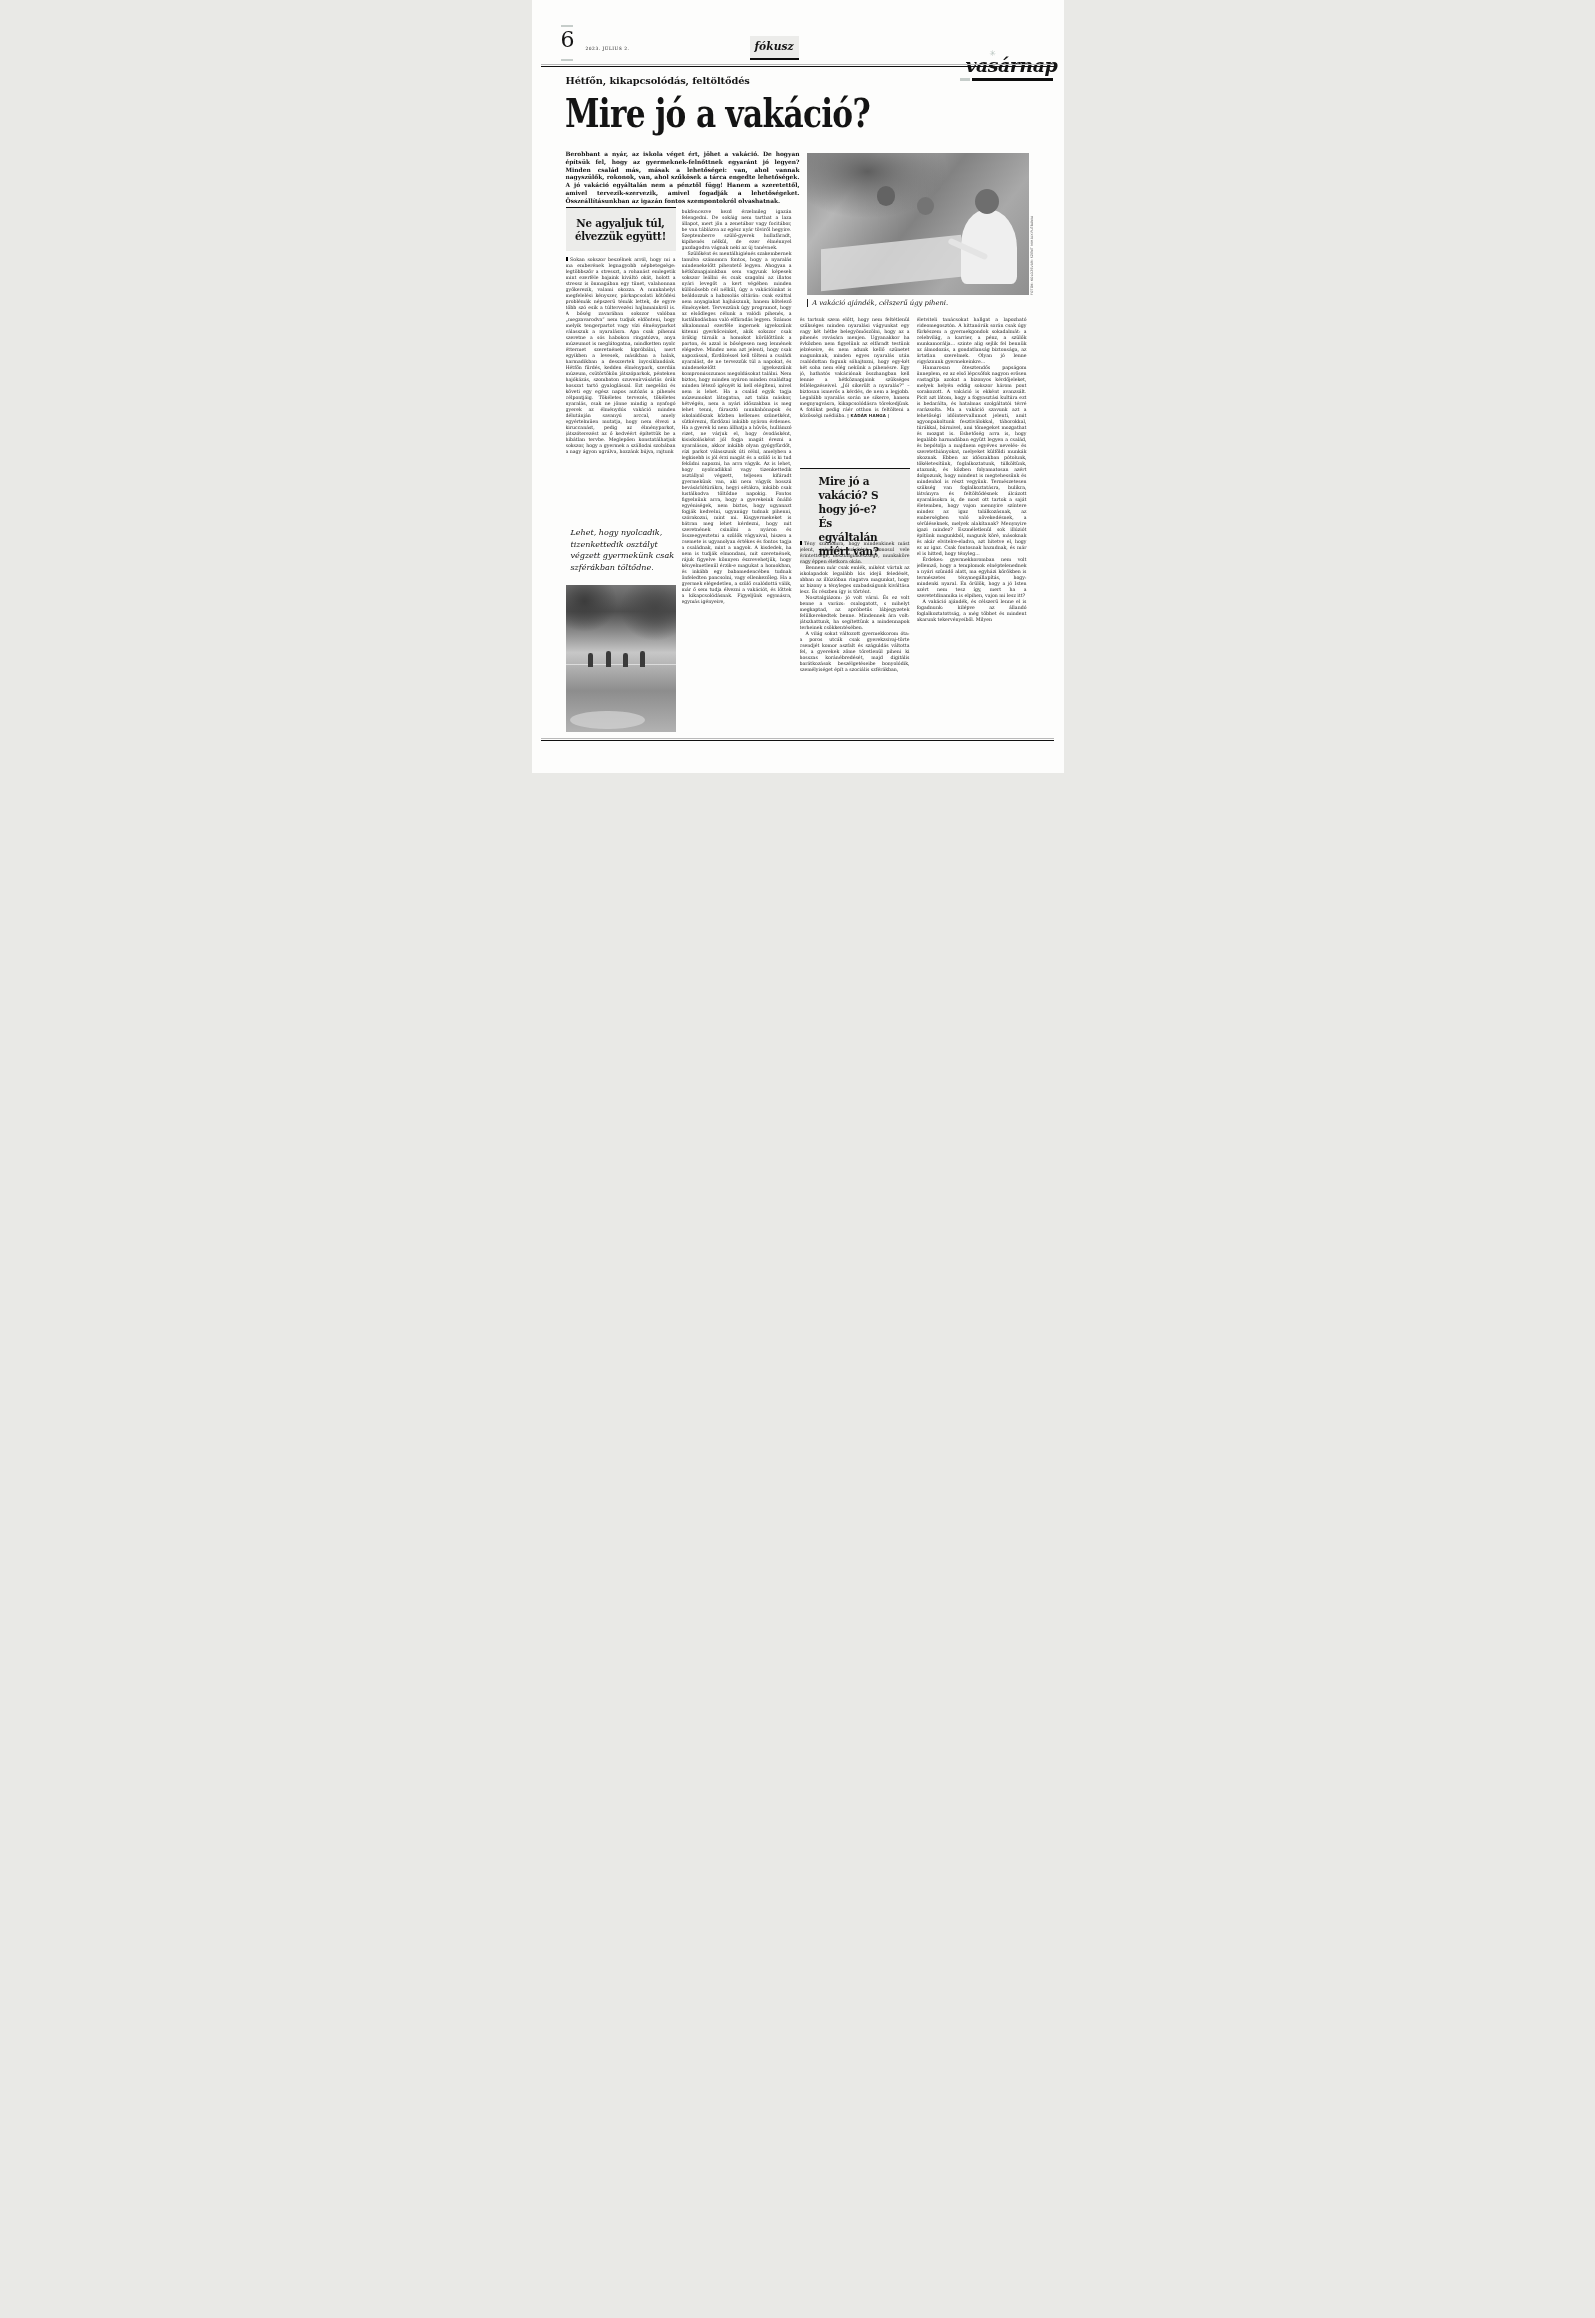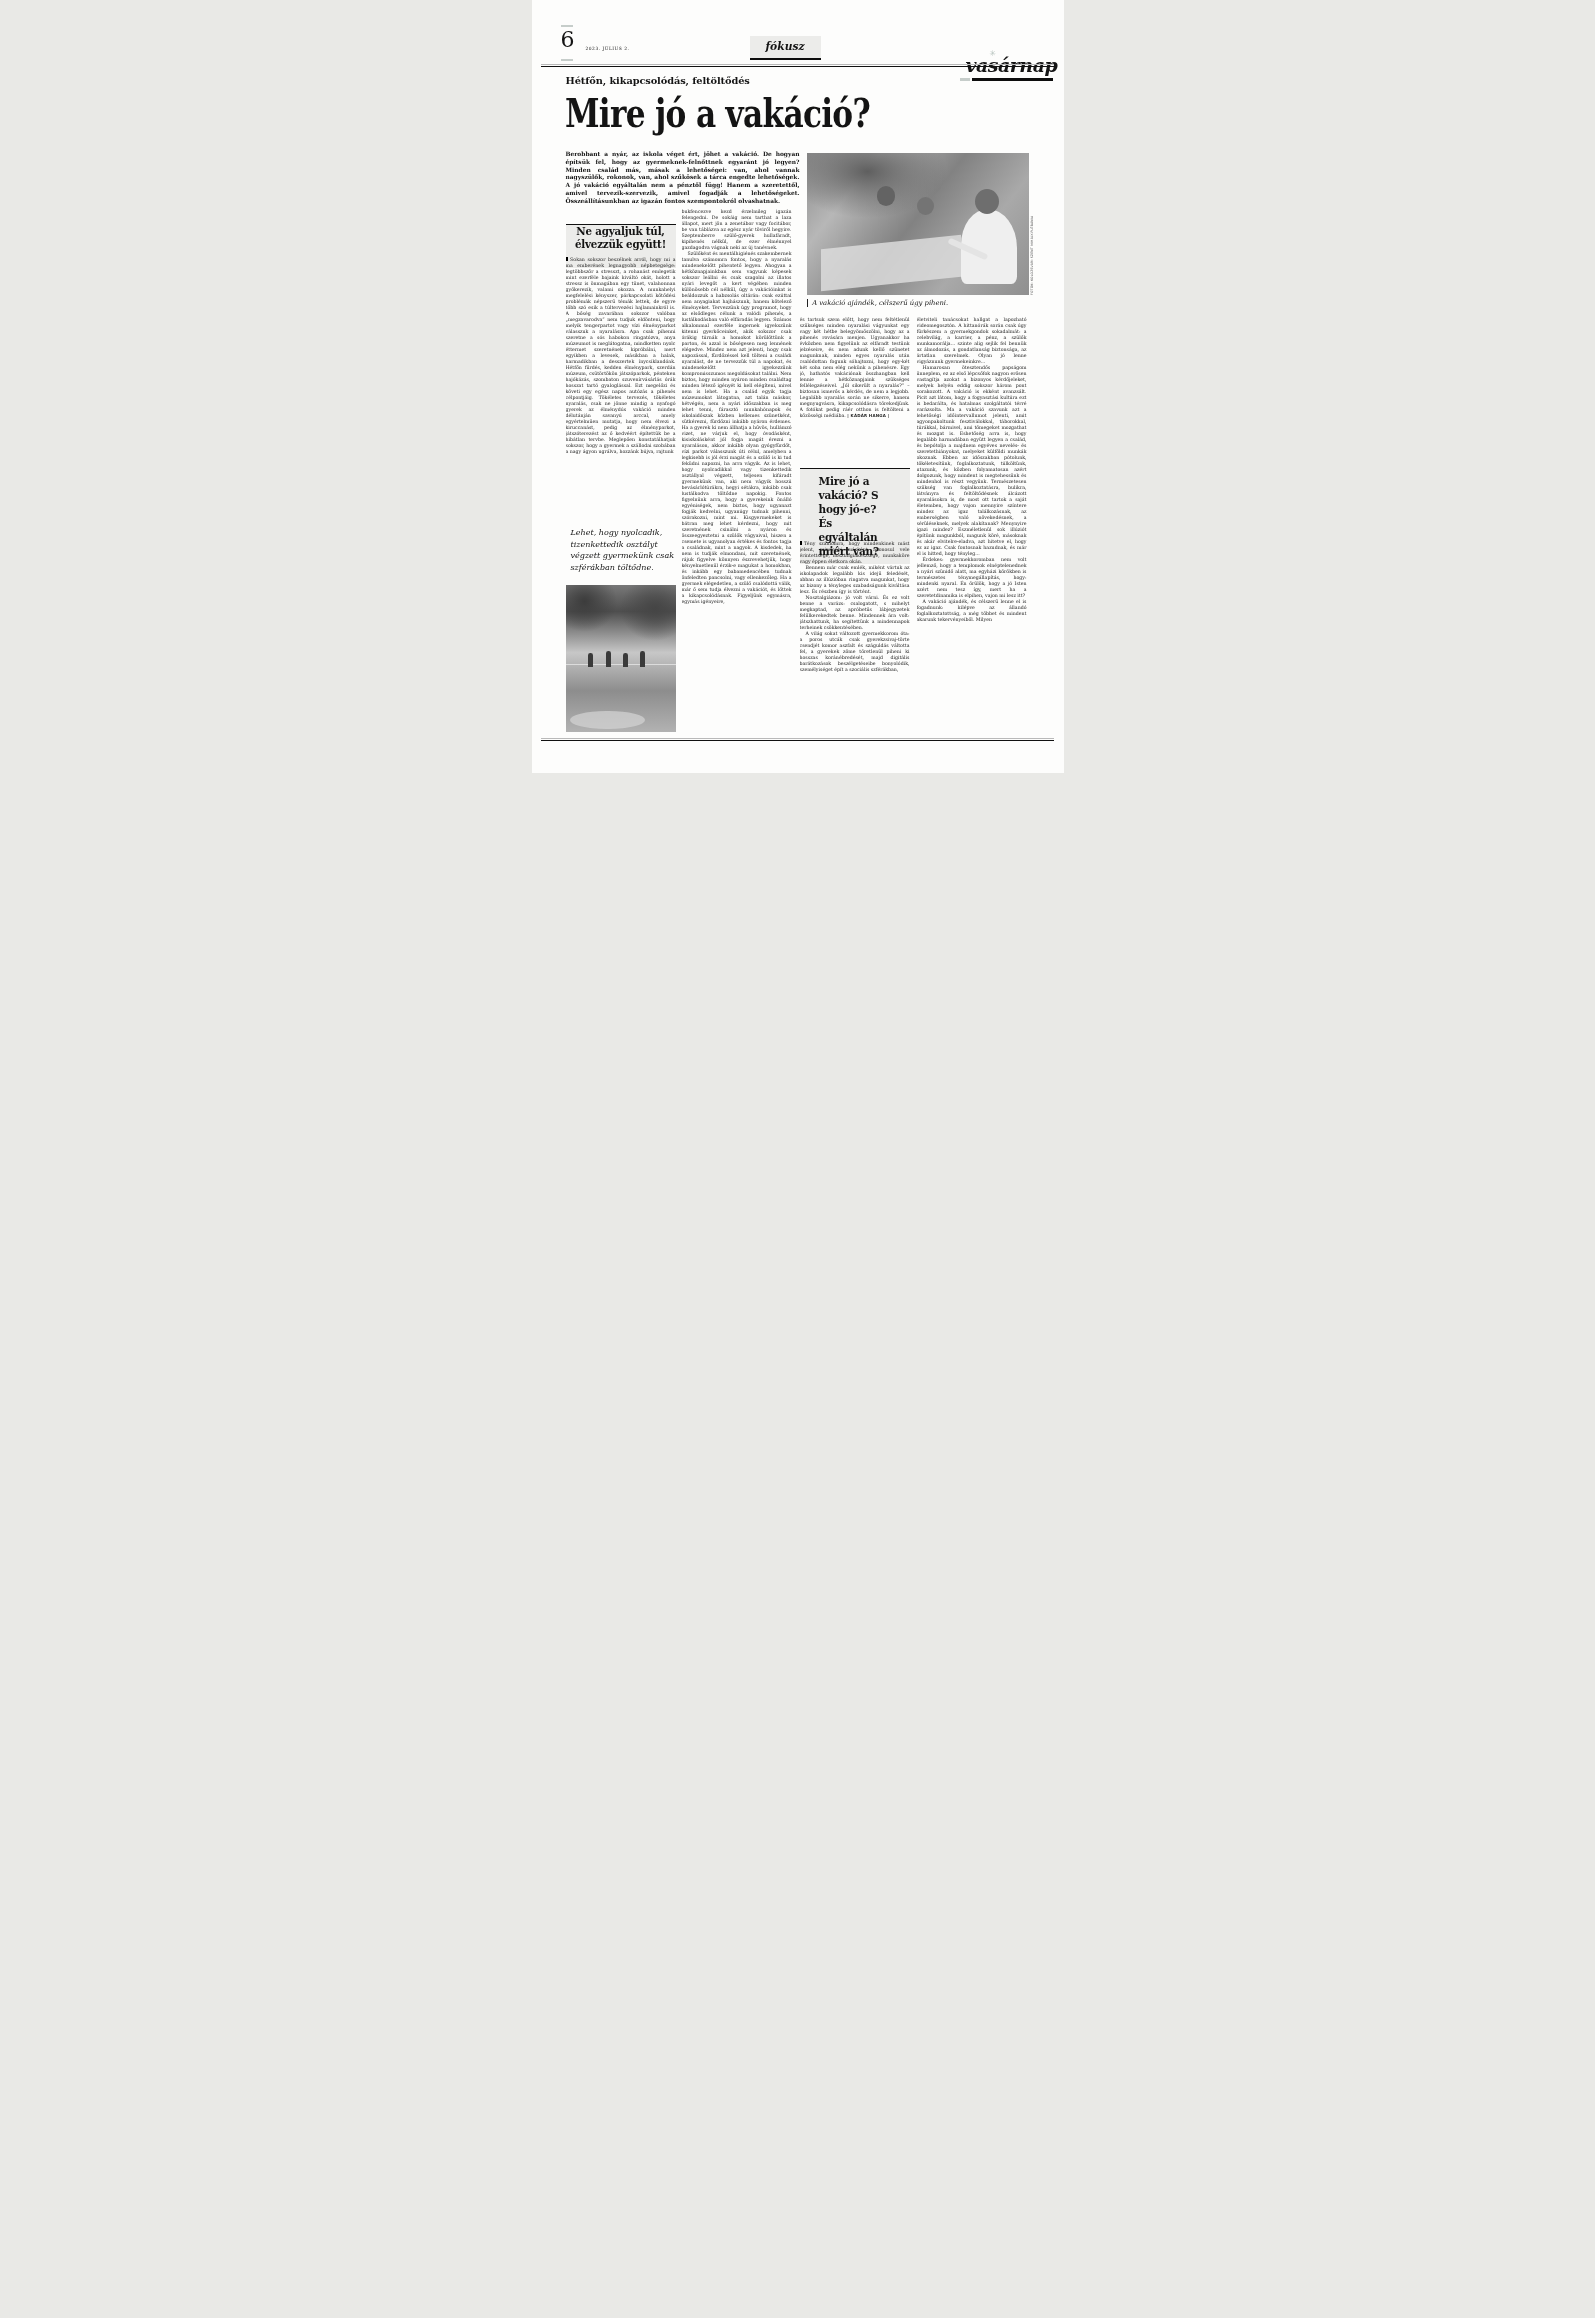--- a/index.html
+++ b/index.html
@@ -7,21 +7,21 @@
     position:relative; width:532px; height:773px; margin:0 auto;
     background:#fdfdfc; color:#141414;
     font-family:"DejaVu Serif","Liberation Serif",serif;
     overflow:hidden;
   }
   
   .graybar{position:absolute;background:#c6cdca;}
   #page-number{position:absolute;left:29px;top:29px;font-size:22px;font-weight:400;line-height:1;}
   #issue-date{position:absolute;left:54px;top:46px;font-size:4.4px;letter-spacing:0.5px;}
   #focus-box{
-    position:absolute;left:218px;top:36px;width:71px;height:21.5px;
+    position:absolute;left:218px;top:36px;width:49px;height:21.5px;
     background:#ececea;border-bottom:2.8px solid #0d0d0d;
     display:flex;align-items:center;justify-content:center;
   }
   #focus-box .t{font-style:italic;font-weight:700;font-size:10.7px;}
   #masthead{position:absolute;left:434px;top:56px;font-style:italic;font-weight:700;font-size:19px;line-height:1;letter-spacing:-0.5px;text-align:right;}
   #masthead-star{position:absolute;left:458px;top:49px;font-family:"DejaVu Sans",sans-serif;font-size:8px;color:#b7c3be;}
   #masthead-rule{position:absolute;left:440px;top:78px;width:81px;height:2.8px;background:#0d0d0d;}
   #masthead-rule-gray{position:absolute;left:428px;top:78px;width:10.3px;height:2.8px;background:#c6cdca;}
   #header-rule{position:absolute;left:9.3px;top:64px;width:513px;border-top:0.5px solid #b9b9b9;border-bottom:1.4px solid #111;height:0.9px;}
   
@@ -46,21 +46,21 @@
     font-style:italic;font-size:6.8px;}
   #photo-left{position:absolute;left:34px;top:585px;width:110px;height:147px;overflow:hidden;
     background:linear-gradient(#787878 0%,#4e4e4e 18%,#c7c7c7 46%,#8d8d8d 72%,#b2b2b2 100%);}
   #photo-left .tree1{position:absolute;left:-14px;top:-14px;width:65px;height:61px;border-radius:50%;background:radial-gradient(closest-side,#3c3c3c,rgba(60,60,60,0));}
   #photo-left .tree2{position:absolute;right:-14px;top:-9.3px;width:70px;height:65px;border-radius:50%;background:radial-gradient(closest-side,#454545,rgba(60,60,60,0));}
   #photo-left .rope{position:absolute;left:0;top:79px;width:100%;height:0.9px;background:#e6e6e6;opacity:.8;}
   #photo-left .fig{position:absolute;width:5.1px;height:14px;background:#3a3a3a;border-radius:2.3px 2.3px 0 0;}
   #photo-left .ground{position:absolute;left:4.7px;bottom:2.8px;width:75px;height:18.7px;border-radius:50%;background:#d2d2d2;opacity:.75;}
   
   .head-box{position:absolute;background:#ececea;border-top:1.9px solid #111;}
-  #box1{left:34px;top:207px;width:110px;height:43px;display:flex;justify-content:center;text-align:center;margin-top:17px;}
+  #box1{left:34px;top:207px;width:110px;height:43px;display:flex;align-items:center;justify-content:center;text-align:center;}
   #box1 .t{font-size:10.3px;font-weight:700;line-height:12.6px;letter-spacing:-0.2px;padding:0 3.7px;}
   #box2{left:268px;top:468px;width:110px;padding:4.7px 0 6.5px;}
   #box2 .t{font-size:10.5px;font-weight:700;line-height:14px;letter-spacing:-0.2px;padding:0 19px;}
   
   .col{position:absolute;width:110px;font-size:4.7px;line-height:6px;text-align:justify;overflow:hidden;color:#1b1b1b;}
   .para{margin:0;text-indent:6px;}
   .para.cont,.para.lede{text-indent:0;}
   .para.lede::first-letter{}
   .lede-marker::before{content:"";display:inline-block;width:2.3px;height:4.2px;background:#000;margin-right:2.3px;}
   #col1{left:34px;top:257px;height:266px;}

